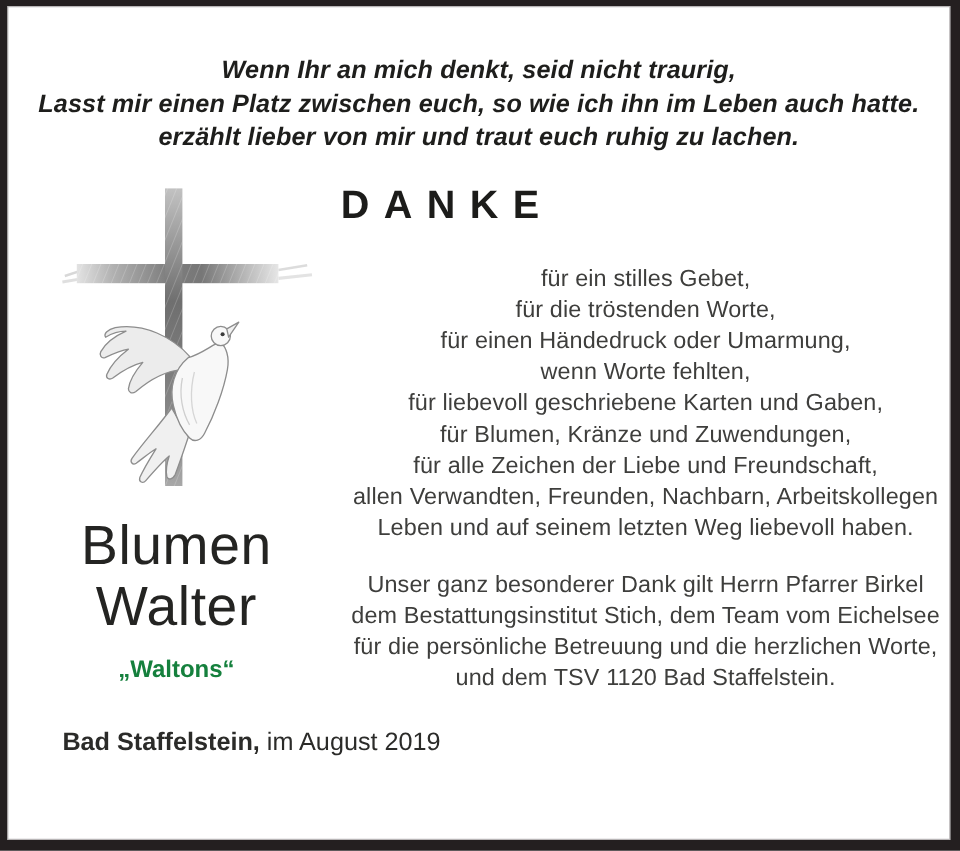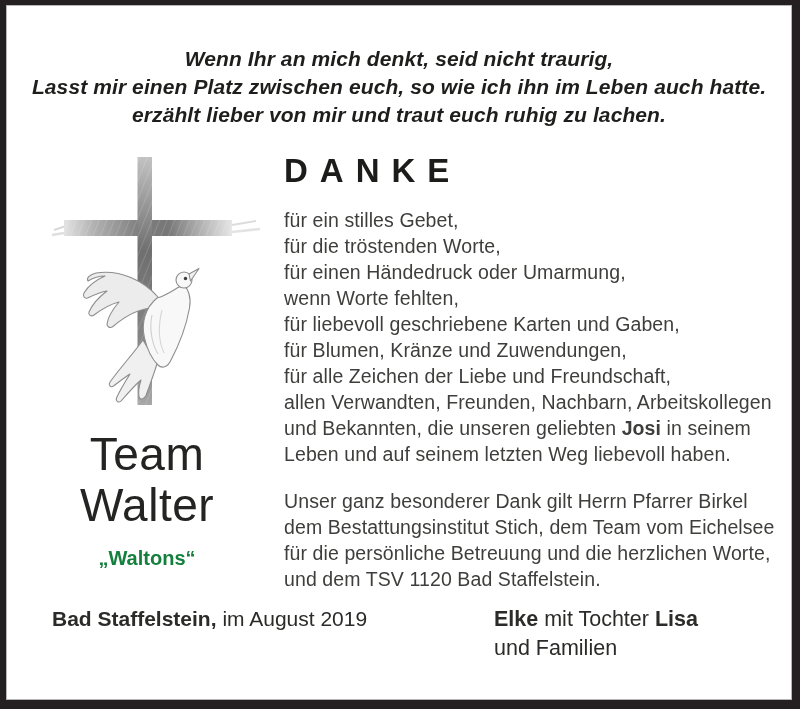--- a/index.html
+++ b/index.html
@@ -36,27 +36,27 @@
     letter-spacing:0.5px;white-space:nowrap;
   }
   .nickname{
     margin-top:16px;
     font-size:20px;font-weight:700;color:#15803d;
   }
   .right-col{
     position:absolute;left:278px;top:147px;width:508px;
   }
   .danke{
-    margin:0 0 17px 0;
+    margin:0 0 29px 0;
     font-size:33px;font-weight:700;
     letter-spacing:12px;color:#1c1c1a;
   }
   .para .tline{
     font-size:19.5px;line-height:26px;color:#3e3e3c;
-    white-space:nowrap;letter-spacing:0.1px;
+    white-space:nowrap;letter-spacing:0.1px;text-align:center;
   }
   .para2{margin-top:21px;}
   .b{font-weight:700;}
   .footer-left{
     position:absolute;left:46px;top:602px;
     font-size:21px;color:#2b2b29;white-space:nowrap;text-align:right;
   }
   .footer-right{
     position:absolute;left:488px;top:600px;
     font-size:21.5px;line-height:29px;color:#2b2b29;
@@ -141,49 +141,44 @@
 
       <circle cx="138" cy="135" r="8" fill="#f8f8f8"></circle>
 
       <path fill="#f1f1f1" d="M143,129 L153,123.5 L144.5,136 Z"></path>
 
       <circle cx="139.5" cy="133.5" r="1.7" fill="#3a3a3a" stroke="none"></circle>
     </g>
   </svg>
 
   <div class="name-block">
-    <div class="name-line">Team</div>
+    <div class="name-line">Blumen</div>
     <div class="name-line">Walter</div>
     <div class="nickname">„Waltons“</div>
   </div>
 
   <div class="right-col">
     <h1 class="danke">DANKE</h1>
     <div class="para">
         <div class="tline"><span>für ein stilles Gebet,</span></div>
         <div class="tline"><span>für die tröstenden Worte,</span></div>
         <div class="tline"><span>für einen Händedruck oder Umarmung,</span></div>
         <div class="tline"><span>wenn Worte fehlten,</span></div>
         <div class="tline"><span>für liebevoll geschriebene Karten und Gaben,</span></div>
         <div class="tline"><span>für Blumen, Kränze und Zuwendungen,</span></div>
         <div class="tline"><span>für alle Zeichen der Liebe und Freundschaft,</span></div>
         <div class="tline"><span>allen Verwandten, Freunden, Nachbarn, Arbeitskollegen</span></div>
-        <div class="tline"><span>und Bekannten, die unseren geliebten </span><span class="b">Josi</span><span> in seinem</span></div>
         <div class="tline"><span>Leben und auf seinem letzten Weg liebevoll haben.</span></div>
       </div>
     <div class="para para2">
         <div class="tline"><span>Unser ganz besonderer Dank gilt Herrn Pfarrer Birkel</span></div>
         <div class="tline"><span>dem Bestattungsinstitut Stich, dem Team vom Eichelsee</span></div>
         <div class="tline"><span>für die persönliche Betreuung und die herzlichen Worte,</span></div>
         <div class="tline"><span>und dem TSV 1120 Bad Staffelstein.</span></div>
       </div>
   </div>
 
   <div class="footer-left">
     <span class="b">Bad Staffelstein,</span><span> im August 2019</span>
   </div>
 
-  <div class="footer-right">
-      <div class="tline"><span class="b">Elke</span><span> mit Tochter </span><span class="b">Lisa</span></div>
-      <div class="tline"><span>und Familien</span></div>
-    </div>
 
 </div>
 
 </body></html>

